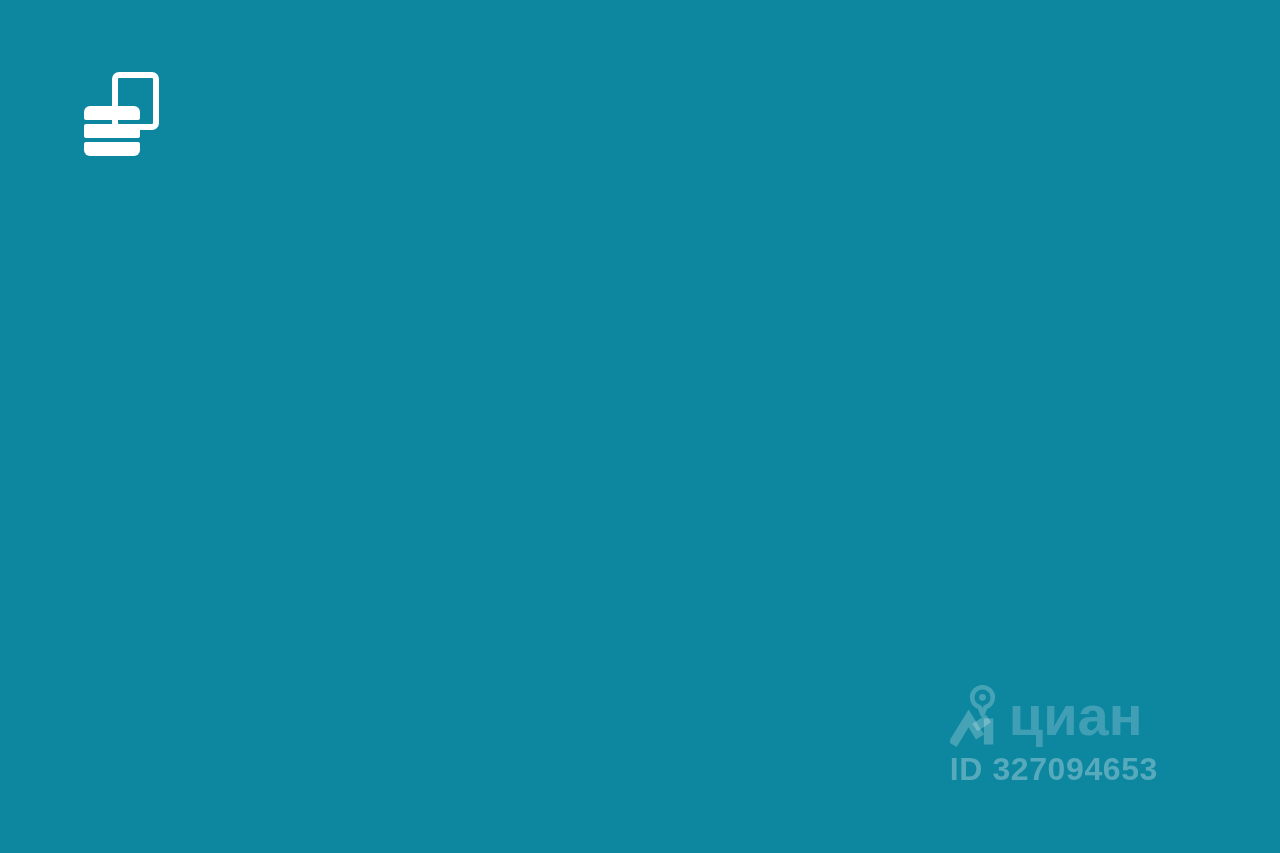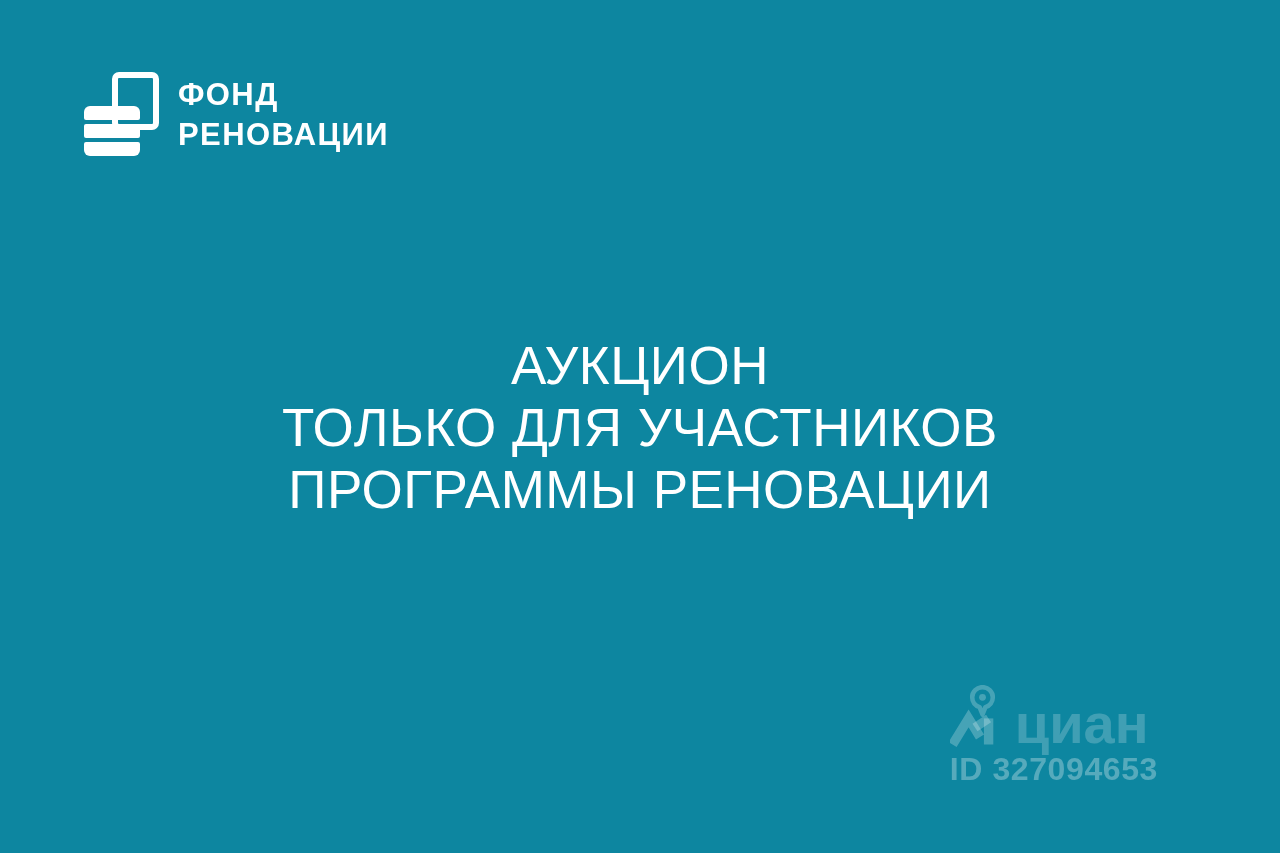--- a/index.html
+++ b/index.html
@@ -99,22 +99,22 @@
 
   
   #watermark {
     position: absolute;
     right: 122px;
     bottom: 65px;
     opacity: 1;
   }
   #wm-row {
     display: flex;
-    align-items: flex-end;
-    gap: 11px;
+    align-items: center;
+    gap: 5px;
   }
   #wm-mark {
     position: relative;
     width: 54px;
     height: 62px;
     flex: 0 0 auto;
   }
   #wm-mark svg { display: block; }
 
   #wm-word {
@@ -139,31 +139,22 @@
 
 <div id="banner">
 
   <div id="brand">
     <div id="brand-mark">
       <div class="frame"></div>
       <div class="bar b1"></div>
       <div class="bar b2"></div>
       <div class="bar b3"></div>
     </div>
-    <div id="brand-text">
-      <div class="line l1">ФОНД</div>
-      <div class="line l2">РЕНОВАЦИИ</div>
-    </div>
   </div>
 
-  <div id="headline">
-    <div class="hl">АУКЦИОН</div>
-    <div class="hl">ТОЛЬКО ДЛЯ УЧАСТНИКОВ</div>
-    <div class="hl">ПРОГРАММЫ РЕНОВАЦИИ</div>
-  </div>
 
   <div id="watermark">
     <div id="wm-row">
       <div id="wm-mark">
         <svg width="54" height="62" viewBox="0 0 54 62" xmlns="http://www.w3.org/2000/svg" aria-hidden="true">
 
           <path d="M32.5 2.2 C26.8 2.2 22.2 6.7 22.2 12.3 C22.2 17.0 25.3 20.9 29.6 22.1 L32.5 29.5 L35.4 22.1 C39.7 20.9 42.8 17.0 42.8 12.3 C42.8 6.7 38.2 2.2 32.5 2.2 Z" fill="none" stroke="rgba(255,255,255,0.24)" stroke-width="4.6" stroke-linejoin="round"></path>
           <circle cx="32.5" cy="12.3" r="3.4" fill="rgba(255,255,255,0.24)"></circle>
 
           <path d="M2.6 59.5 L18.6 33.4 L30.0 52.0" fill="none" stroke="rgba(255,255,255,0.24)" stroke-width="9.4" stroke-linecap="butt" stroke-linejoin="miter"></path>

